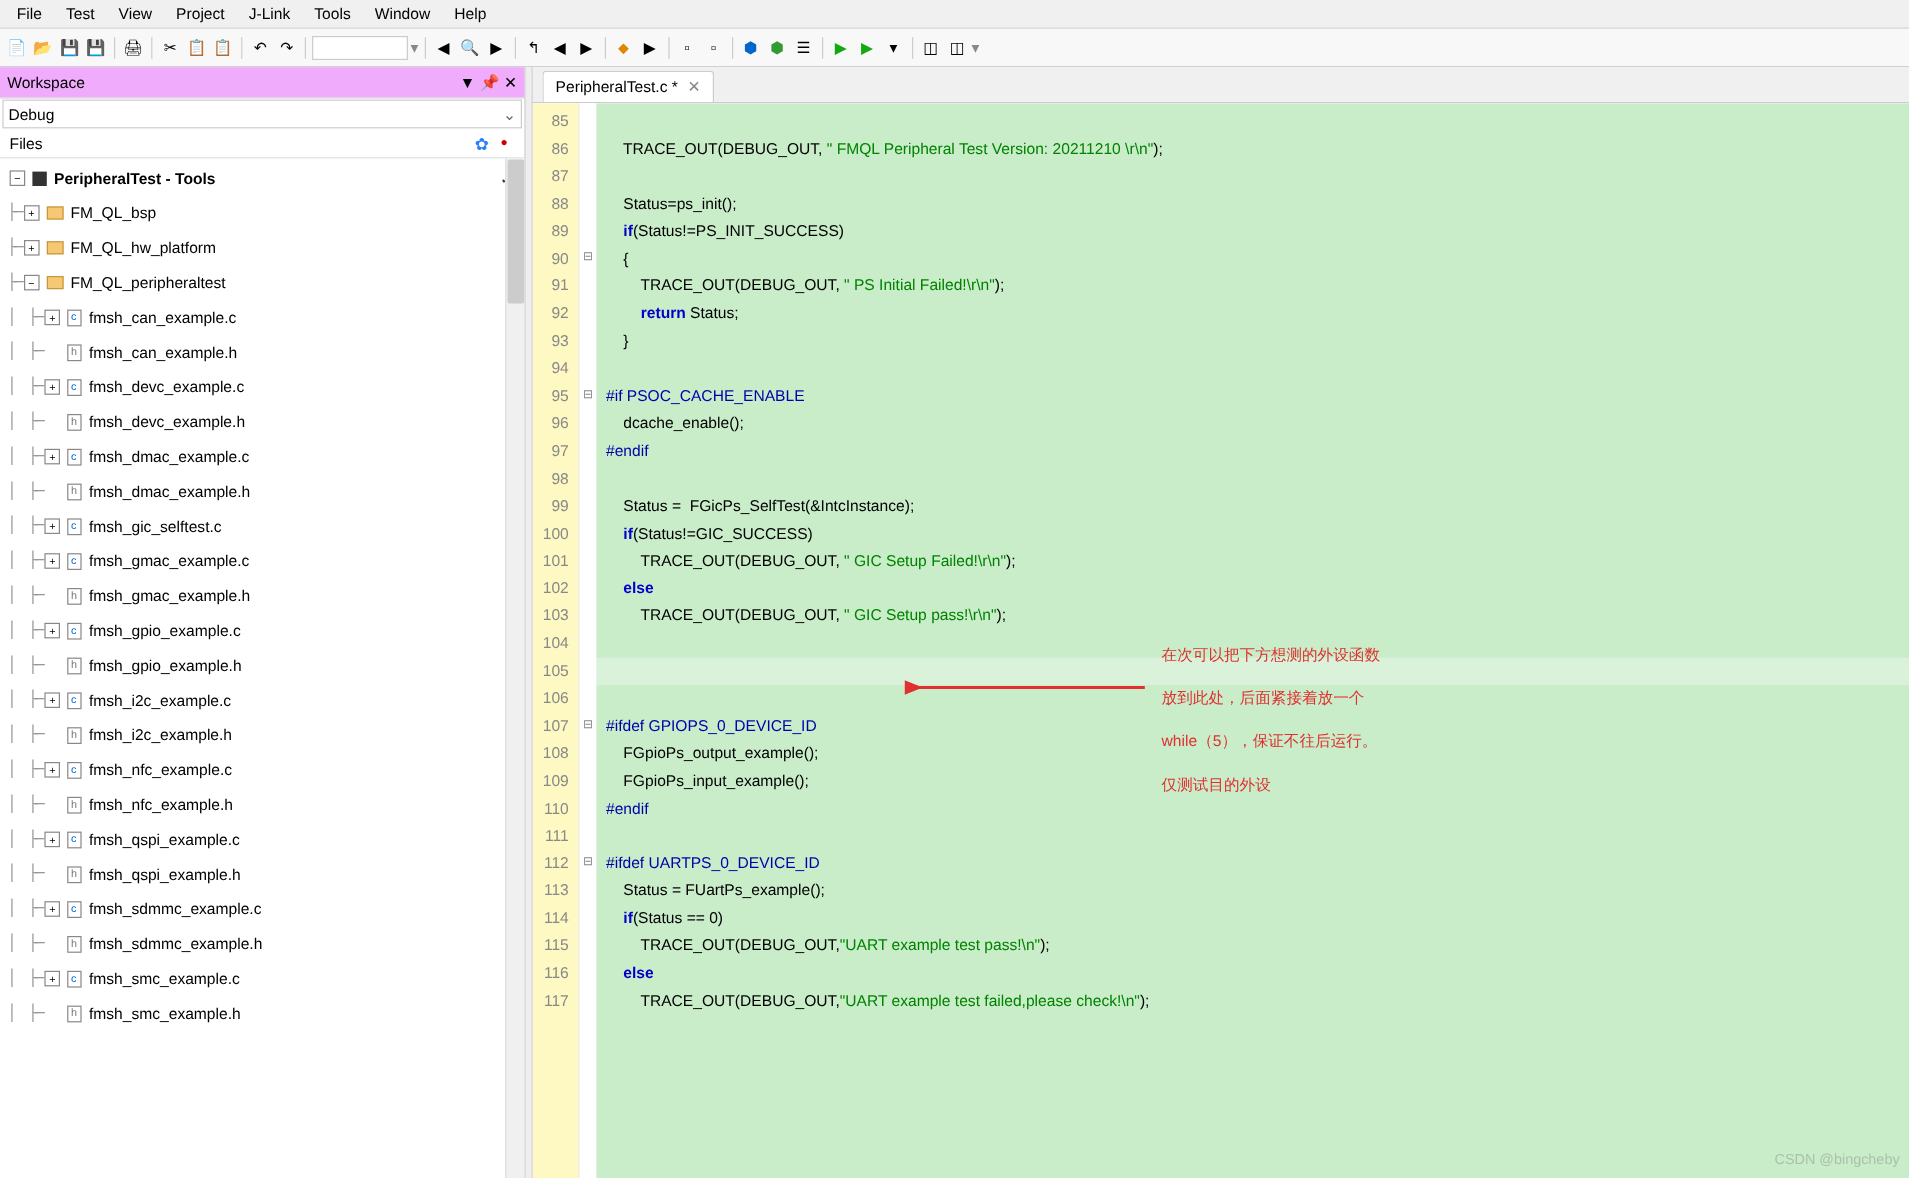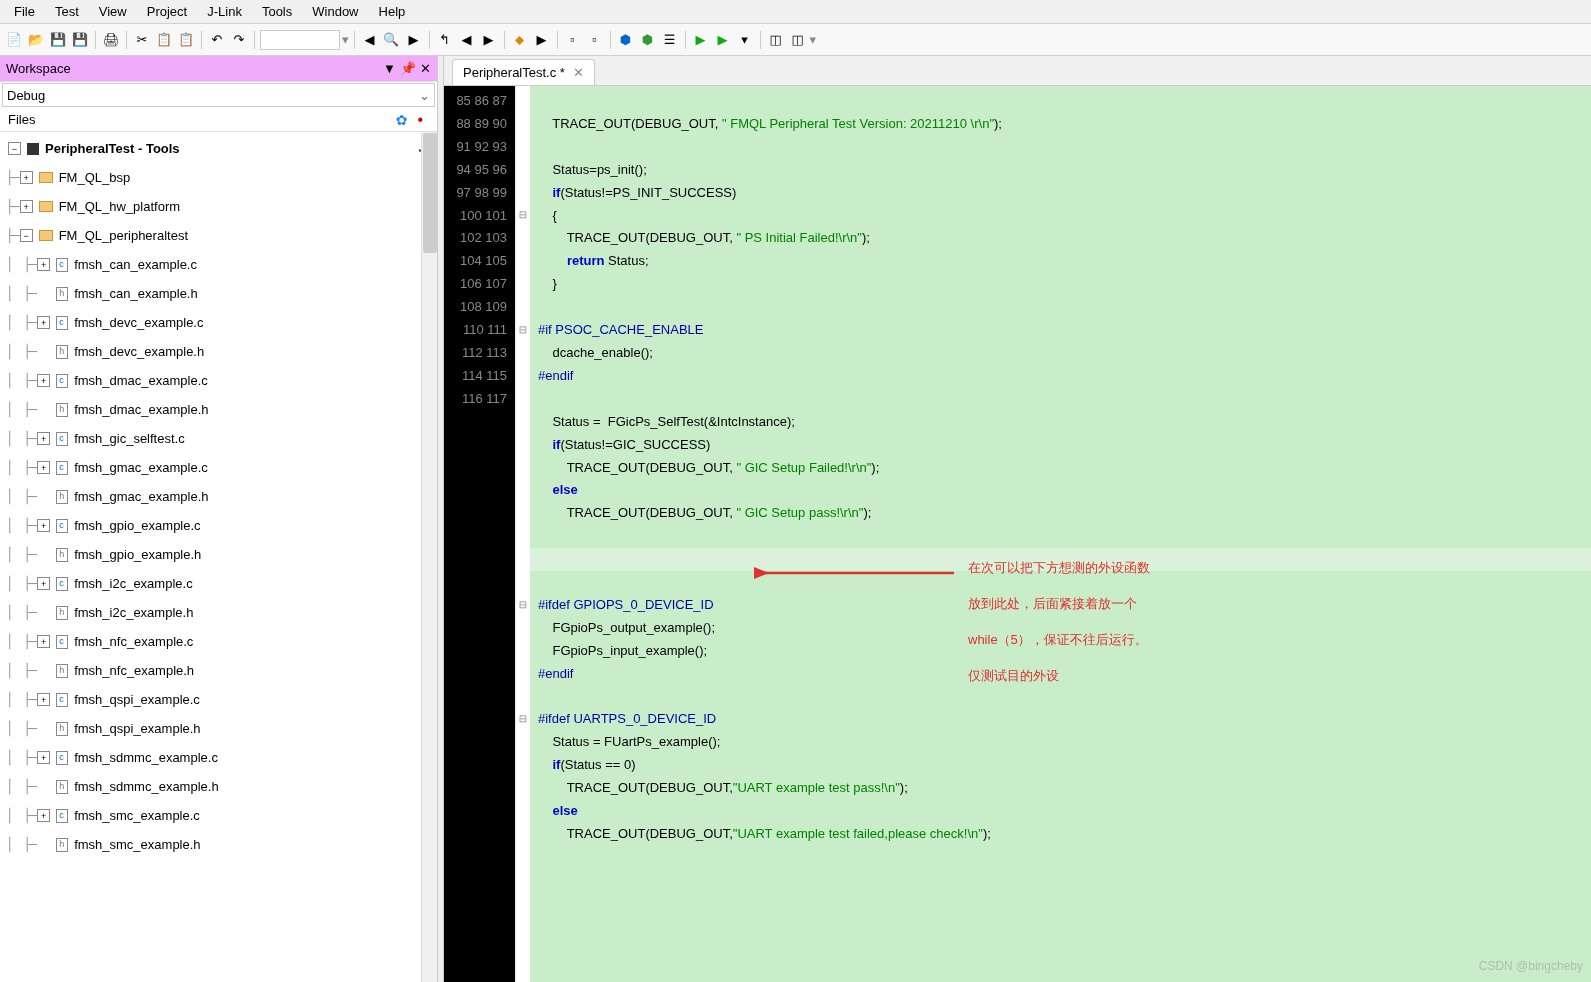--- a/index.html
+++ b/index.html
@@ -52,21 +52,21 @@
 .vscroll { position:absolute; right:0; top:0; width:16px; height:100%; background:#f0f0f0; border-left:1px solid #ddd; }
 .vscroll .thumb { width:14px; height:120px; background:#ccc; margin:1px; border-radius:2px; }
 
 
 .etabs { height:30px; display:flex; align-items:end; background:#f0f0f0; border-bottom:1px solid #ccc; padding-left:8px; }
 .etab { height:26px; background:#fff; border:1px solid #ccc; border-bottom:none; padding:0 10px; display:flex; align-items:center; gap:8px; border-radius:3px 3px 0 0; }
 .etab .x { color:#888; cursor:pointer; }
 
 
 .editor { flex:1; display:flex; background:#fff; font-family:"Courier New",monospace; font-size:17px; line-height:22.9px; overflow:hidden; position:relative; }
-.linenos { width:72px; text-align:right; padding:4px 8px 4px 0; color:#888; background:#000000; border-right:1px solid #e8e8e8; }
+.linenos { width:39px; text-align:right; padding:4px 8px 4px 0; color:#888; background:#fef9c3; border-right:1px solid #e8e8e8; }
 .foldcol { width:14px; background:#fff; padding-top:4px; }
 .foldcol div { height:22.9px; display:flex; align-items:center; justify-content:center; font-size:10px; color:#888; }
 .codebg { flex:1; background:#c9ecc9; padding:4px 8px; white-space:pre; position:relative; }
 .kw { color:#0000cc; font-weight:bold; }
 .pp { color:#0000aa; }
 .str { color:#008200; }
 .cursor-line { position:absolute; left:0; right:0; height:22.9px; background:rgba(255,255,255,0.3); top:calc(4px + 22.9px * 20); pointer-events:none; }
 
 
 .anno { position:absolute; color:#e03030; font-size:20px; font-family:"Microsoft YaHei",sans-serif; pointer-events:none; }
@@ -440,21 +440,21 @@
       </div>
 
       <svg class="arrow" style="left:310px; top:472px;" width="210" height="30">
         <defs>
             <marker id="ah" markerWidth="10" markerHeight="8" refX="2" refY="4" orient="auto">
               <polygon points="10 0, 0 4, 10 8" fill="#e03030"></polygon>
             </marker>
           </defs>
         <line x1="200" y1="15" x2="10" y2="15" stroke="#e03030" stroke-width="2.5" marker-end="url(#ah)"></line>
       </svg>
-      <div class="anno" style="left:524px; top:464px; line-height:36px;">
+      <div class="anno" style="left:524px; top:442px; line-height:36px;">
         <div>在次可以把下方想测的外设函数</div>
         <div>放到此处，后面紧接着放一个</div>
         <div>while（5），保证不往后运行。</div>
         <div>仅测试目的外设</div>
       </div>
       <div class="watermark">CSDN @bingcheby</div>
     </div>
   </div>
 </div>
 

